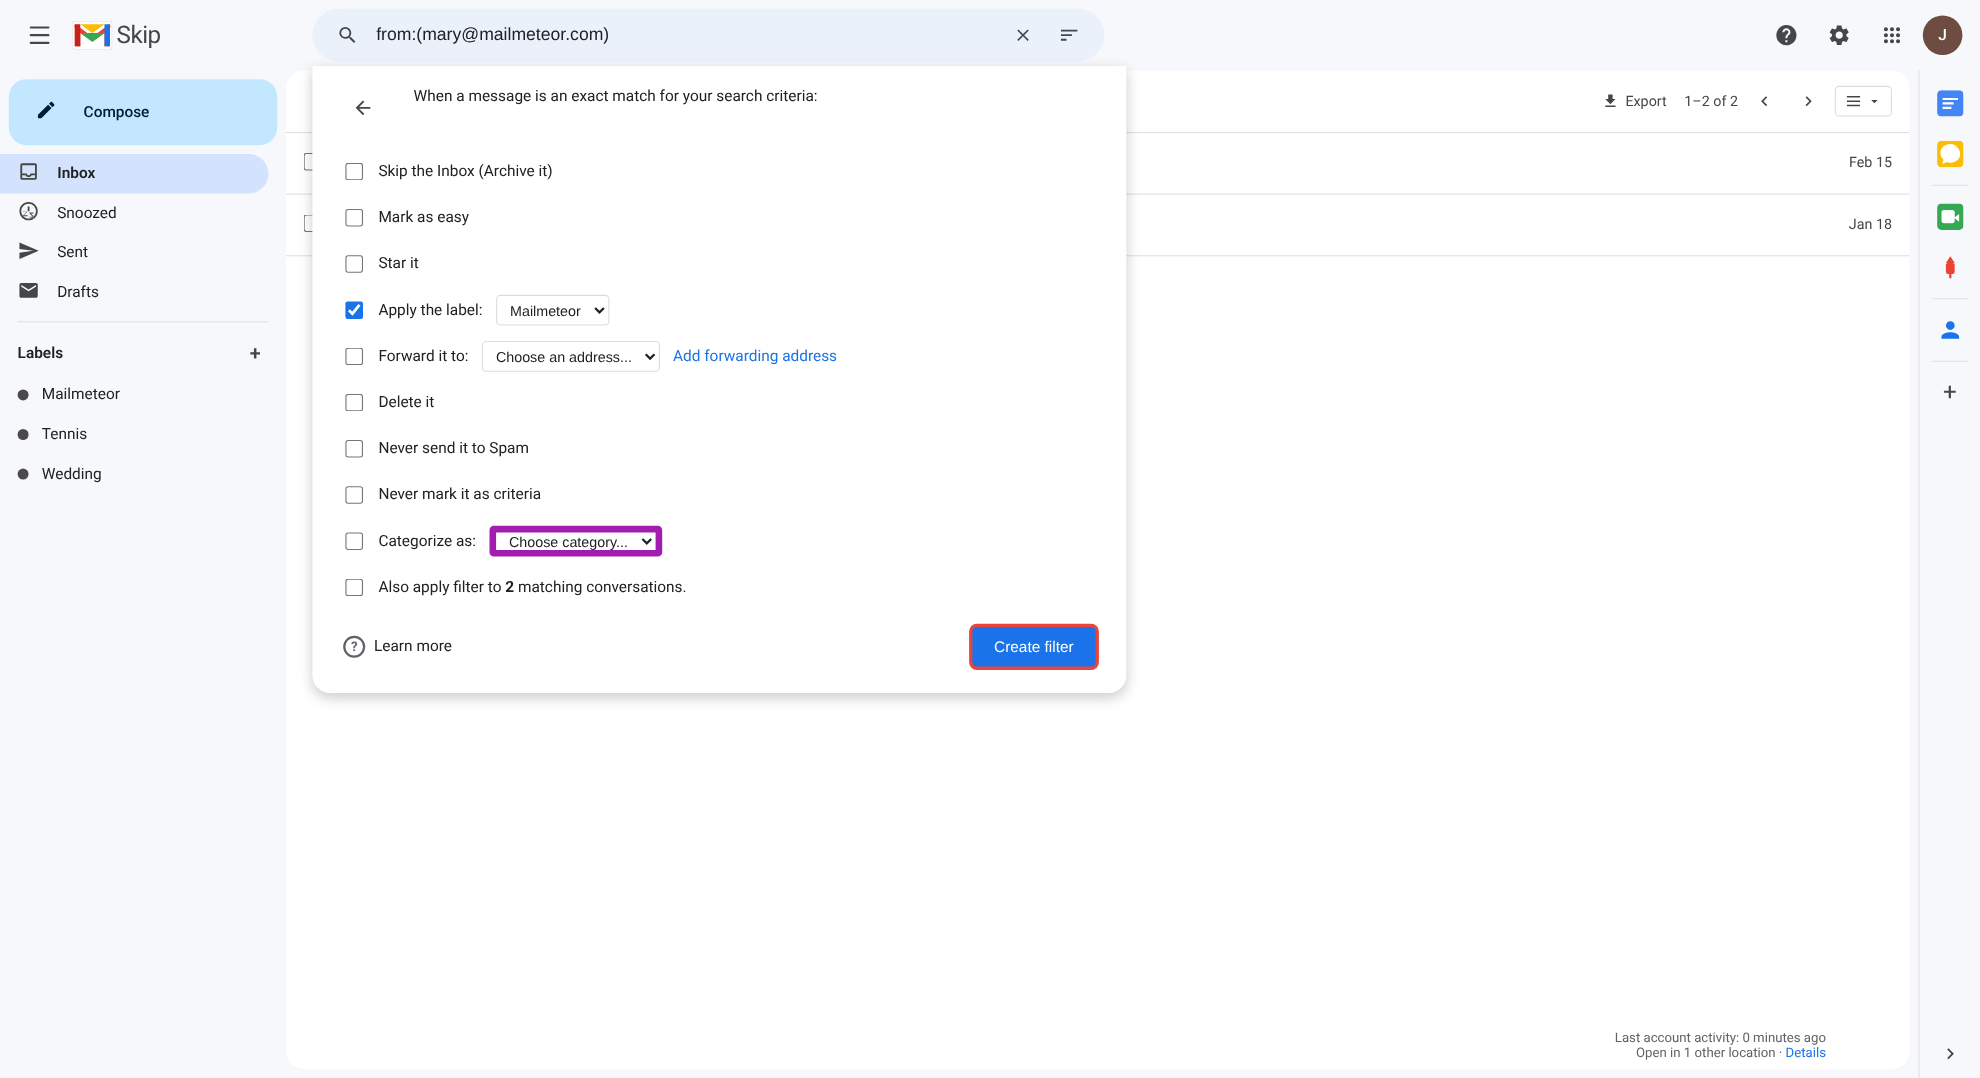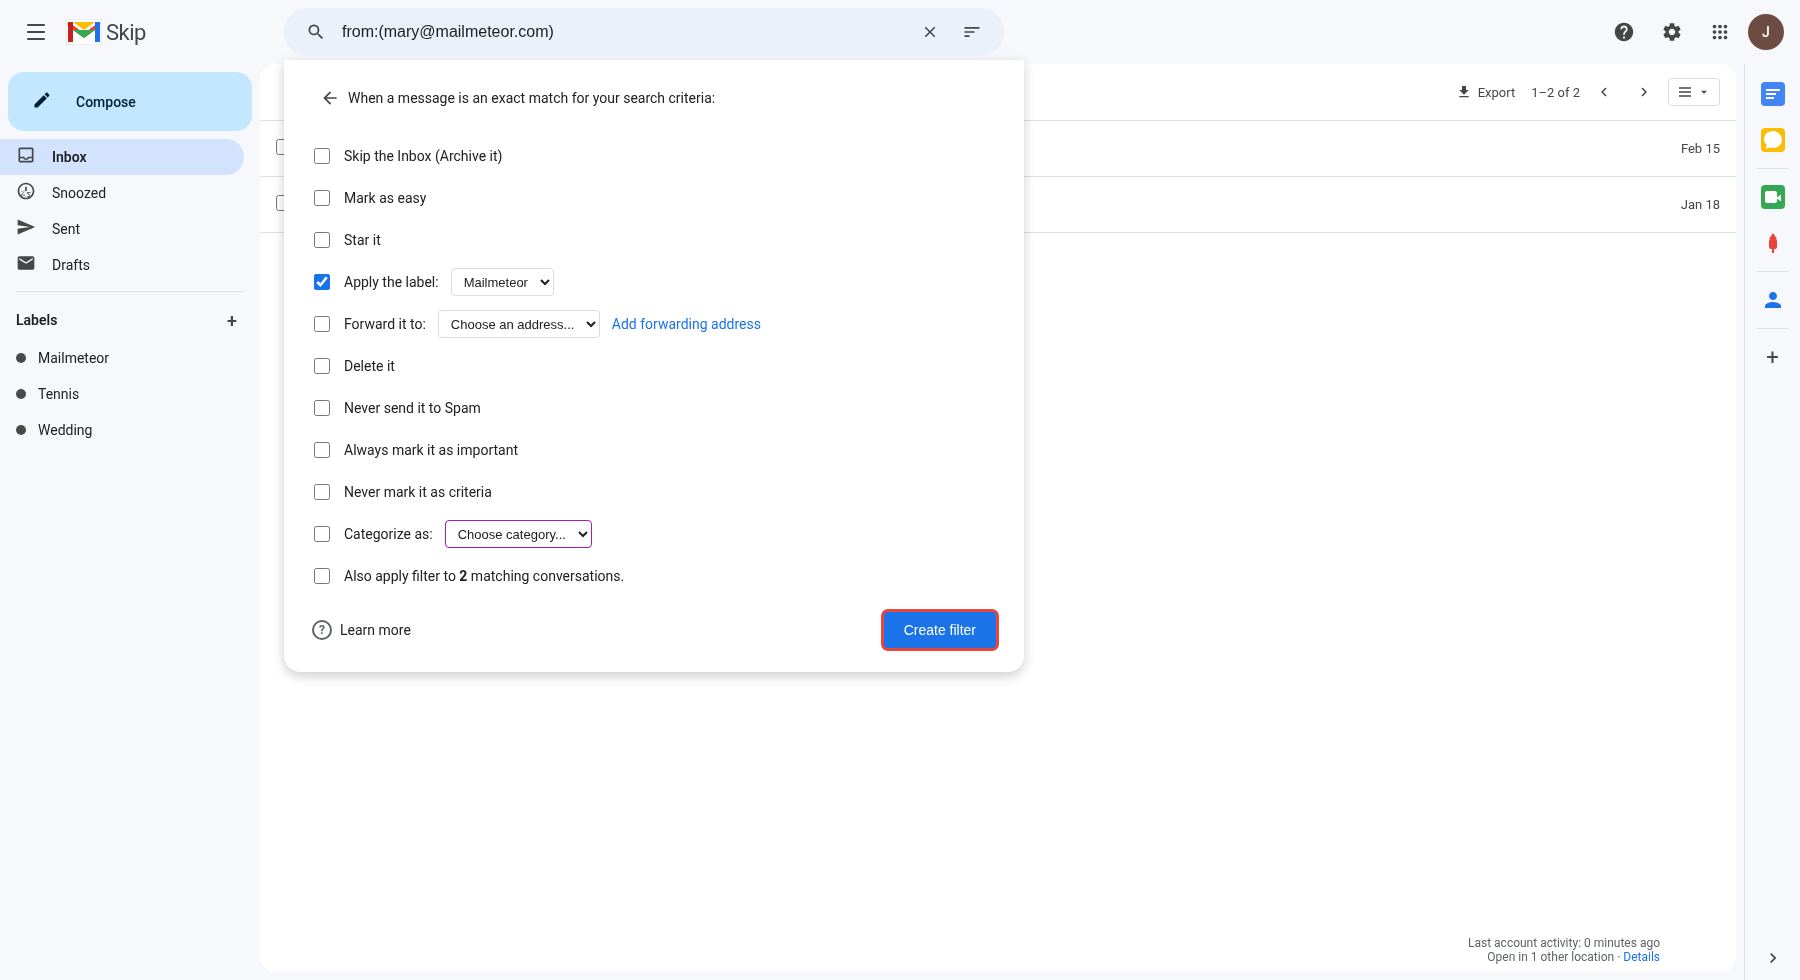--- a/index.html
+++ b/index.html
@@ -96,22 +96,22 @@
       left: 0;
       width: 740px;
       background: white;
       border-radius: 0 0 16px 16px;
       box-shadow: 0 4px 12px rgba(0,0,0,0.2);
       z-index: 100;
       padding: 20px 28px 24px;
     }
     .panel-header {
       display: flex;
-      align-items: center;
-      gap: 0;
+      align-items: flex-start;
+      gap: 28px;
       margin-bottom: 20px;
     }
     .back-btn {
       width: 36px; height: 36px;
       display: flex; align-items: center; justify-content: center;
       cursor: pointer; border-radius: 50%;
     }
     .panel-title {
       font-size: 14px;
       color: #202124;
@@ -165,21 +165,21 @@
 
     .add-forwarding-link {
       color: #1a73e8;
       font-size: 14px;
       text-decoration: none;
       cursor: pointer;
     }
 
     .categorize-dropdown {
       height: 28px;
-      border: 1px solid #a21caf;
+      border: 6px solid #a21caf;
       border-radius: 4px;
       background: white;
       padding: 0 8px;
       font-size: 13px;
       color: #202124;
       cursor: pointer;
       outline: none;
     }
 
     .panel-footer {
@@ -544,26 +544,20 @@
         <span class="filter-label">Delete it</span>
       </div>
 
       <div class="filter-row">
         <div class="checkbox-wrap">
           <input type="checkbox" style="">
         </div>
         <span class="filter-label">Never send it to Spam</span>
       </div>
 
-      <div class="filter-row">
-        <div class="checkbox-wrap">
-          <input type="checkbox" style="">
-        </div>
-        <span class="filter-label">Always mark it as important</span>
-      </div>
 
       <div class="filter-row">
         <div class="checkbox-wrap">
           <input type="checkbox" style="">
         </div>
         <span class="filter-label">Never mark it as criteria</span>
       </div>
 
       <div class="filter-row">
         <div class="checkbox-wrap">

